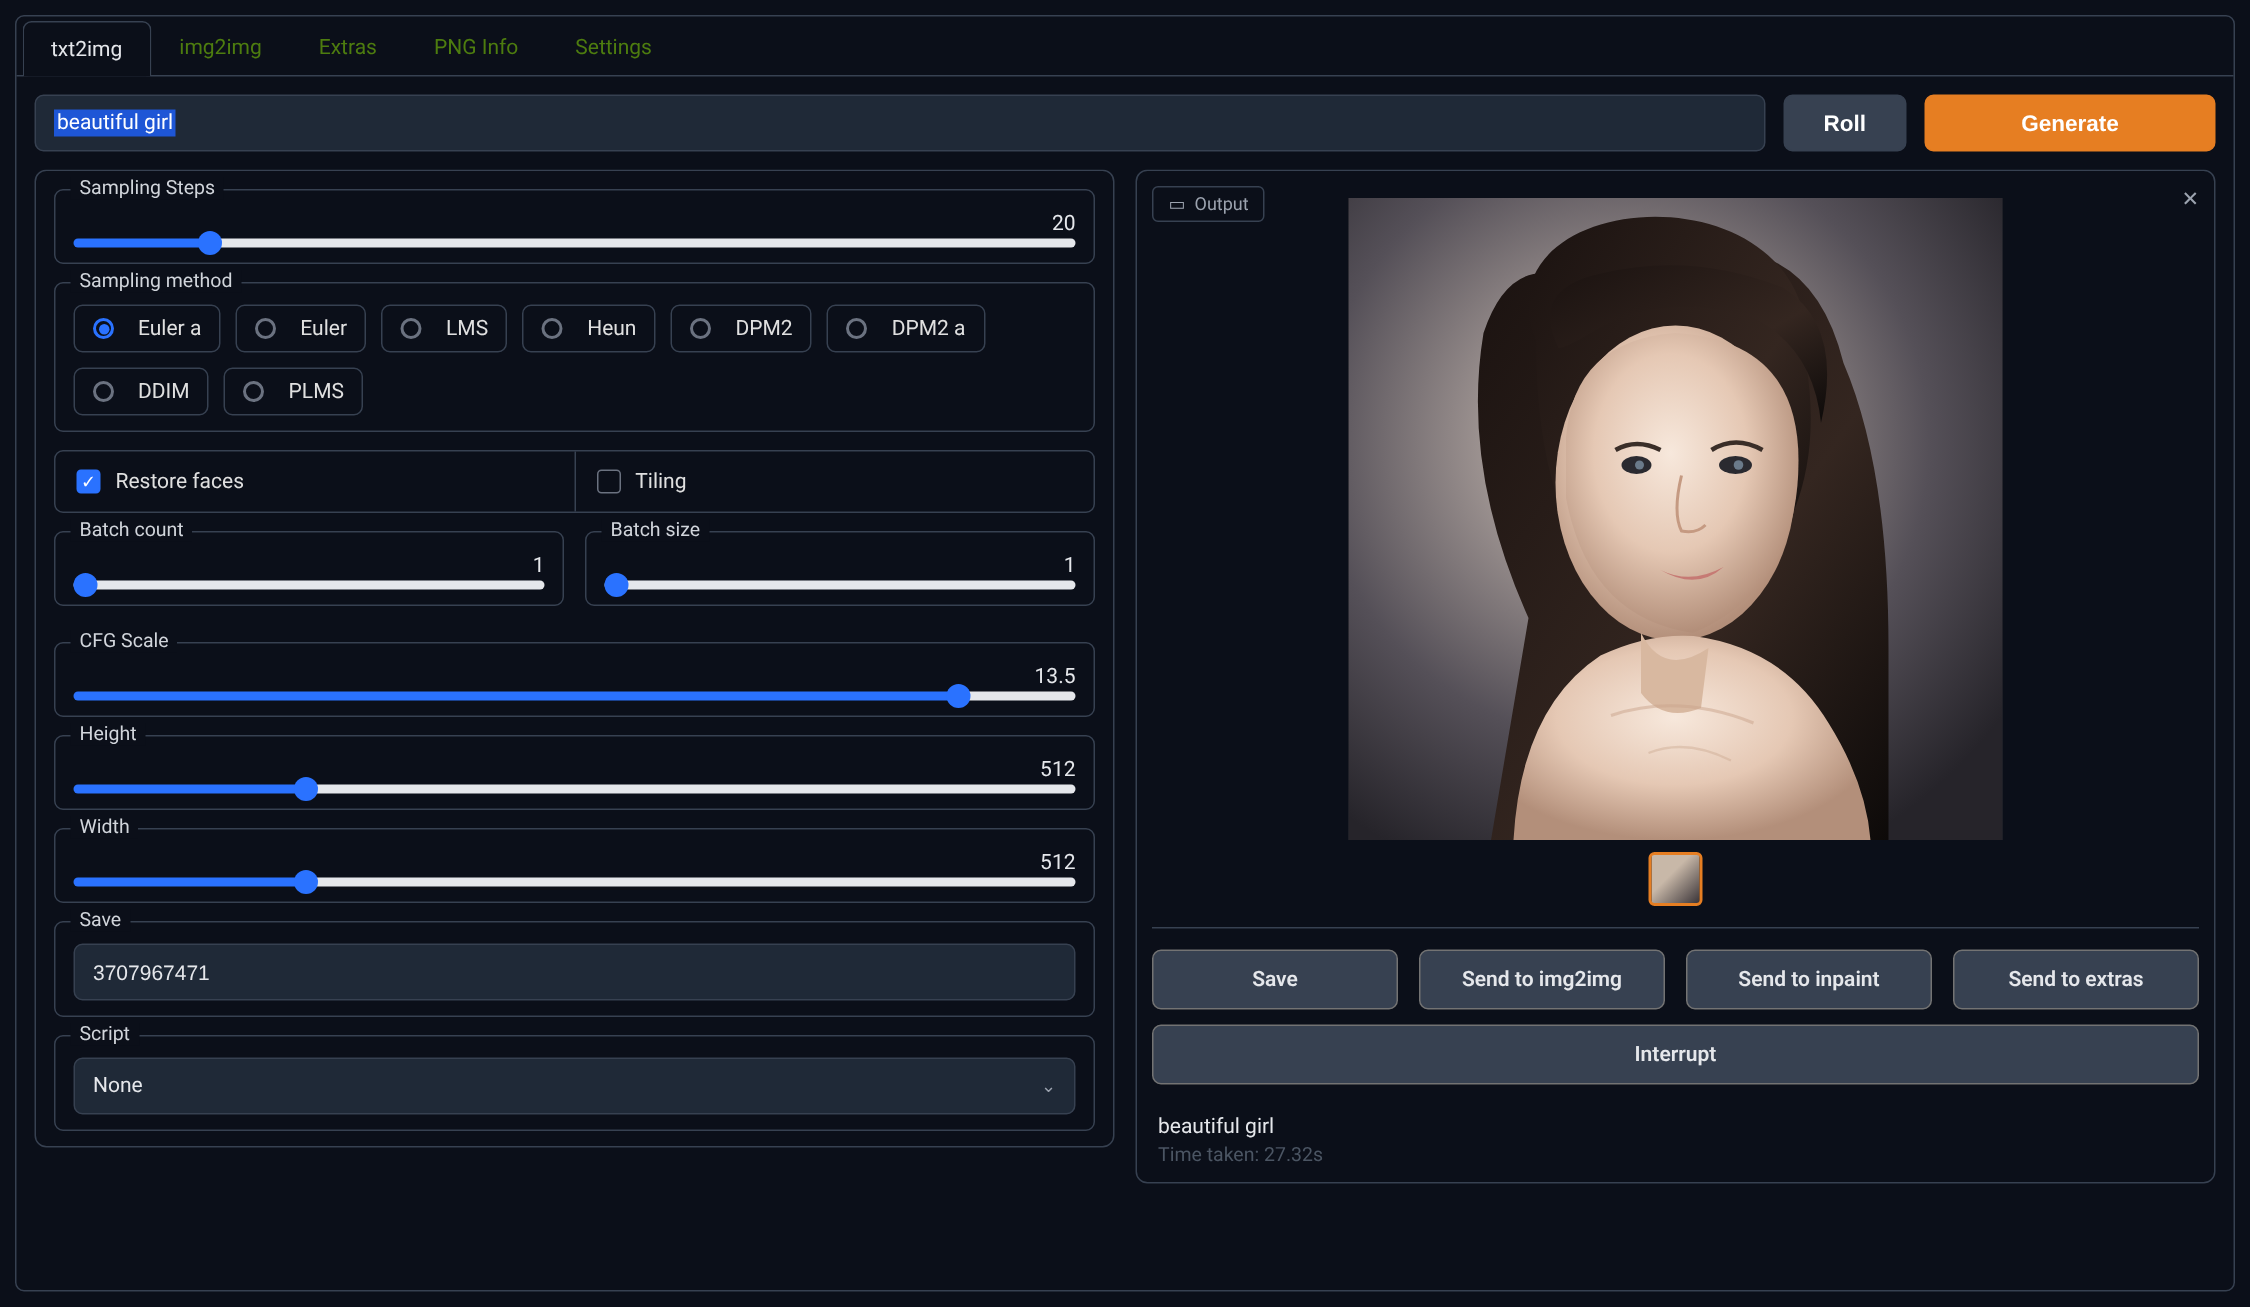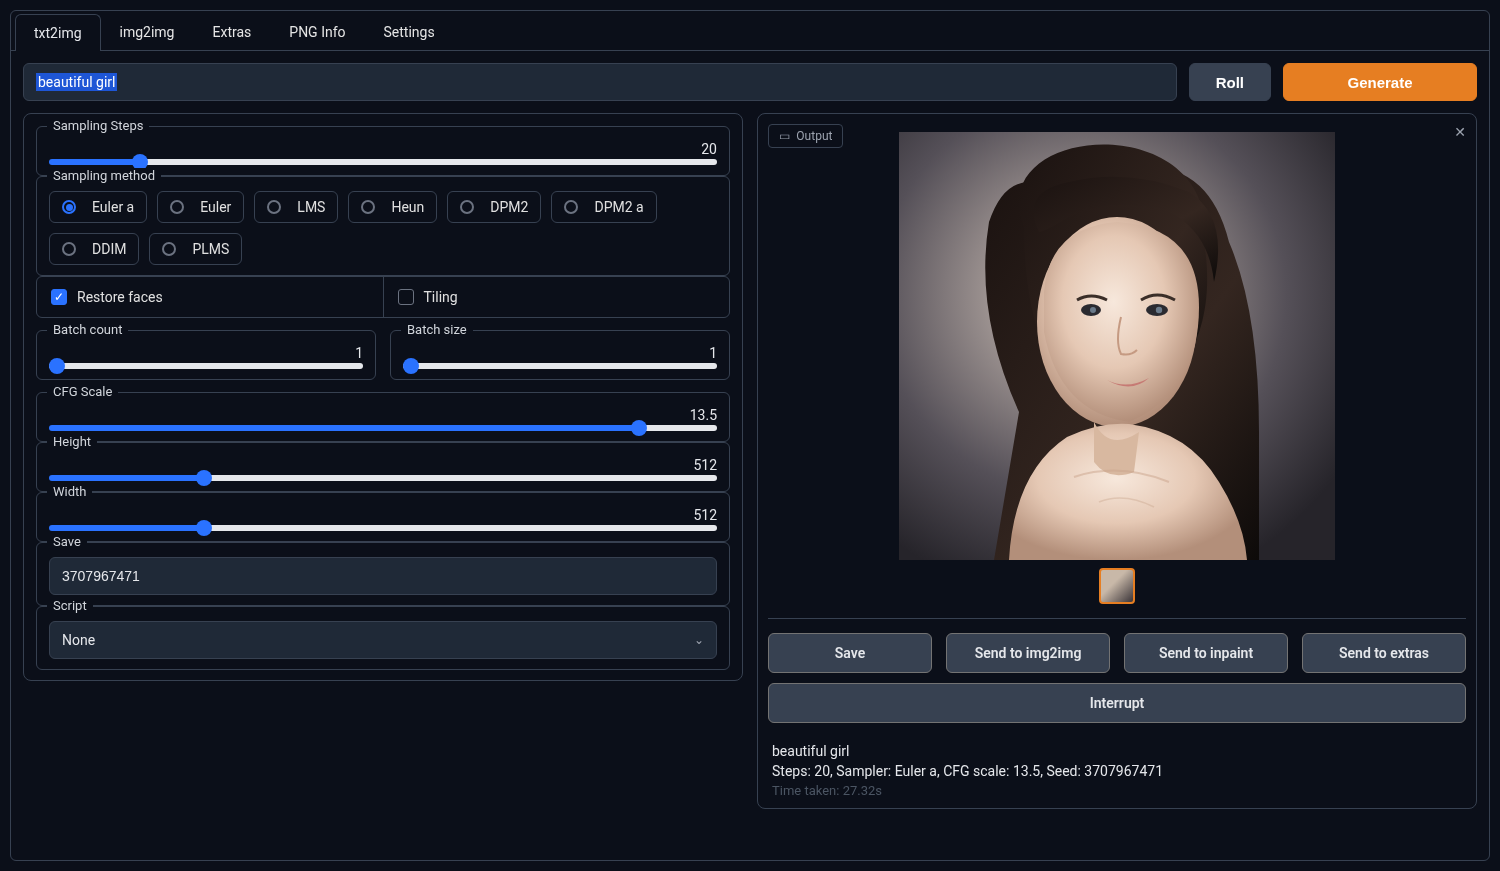--- a/index.html
+++ b/index.html
@@ -20,21 +20,21 @@
   display: flex;
   flex-direction: column;
 }
 .tabs {
   display: flex;
   border-bottom: 1px solid #374151;
   padding: 0 4px;
 }
 .tab {
   padding: 10px 18px;
-  color: #e5e5e5;
+  color: #4d7c0f;
   cursor: pointer;
   border: 1px solid transparent;
   border-bottom: none;
   border-radius: 6px 6px 0 0;
   margin-top: 2px;
 }
 .tab.active {
   color: #e5e7eb;
   border-color: #374151;
   background: #0b0f19;
@@ -84,21 +84,21 @@
 .panel {
   border: 1px solid #374151;
   border-radius: 8px;
   padding: 12px 12px 10px 12px;
 }
 .fieldset {
   border: 1px solid #374151;
   border-radius: 6px;
   padding: 14px 12px 10px 12px;
   position: relative;
-  margin-bottom: 0;
+  margin-bottom: 12px;
 }
 .fieldset .legend {
   position: absolute;
   top: -9px;
   left: 10px;
   background: #0b0f19;
   padding: 0 6px;
   font-size: 13px;
   color: #d1d5db;
 }
@@ -187,21 +187,21 @@
   align-items: center;
   justify-content: center;
   font-size: 12px;
 }
 .checkbox.checked {
   background: #2a72ff;
   border-color: #2a72ff;
   color: #fff;
 }
 .two-col { display: flex; gap: 14px; margin-bottom: 12px; }
-.two-col .fieldset { flex: 1; margin-bottom: 0; }
+.two-col .fieldset { flex: 1; margin-bottom: 12px; }
 .text-input, .select {
   width: 100%;
   background: #1f2937;
   border: 1px solid #374151;
   border-radius: 6px;
   padding: 10px 12px;
   color: #e5e7eb;
   font-size: 14px;
 }
 .select { display: flex; justify-content: space-between; align-items: center; cursor: pointer; }
@@ -471,21 +471,20 @@
           <div class="btn-secondary">Save</div>
           <div class="btn-secondary">Send to img2img</div>
           <div class="btn-secondary">Send to inpaint</div>
           <div class="btn-secondary">Send to extras</div>
         </div>
 
         <div class="btn-secondary btn-interrupt">Interrupt</div>
 
         <div class="meta">
           <div class="meta-line">beautiful girl</div>
-          <div class="meta-line">Steps: 20, Sampler: Euler a, CFG scale: 13.5, Seed: 3707967471</div>
           <div class="meta-time">Time taken: 27.32s</div>
         </div>
 
       </div>
     </div>
 
   </div>
 </div>
 
 </body></html>

